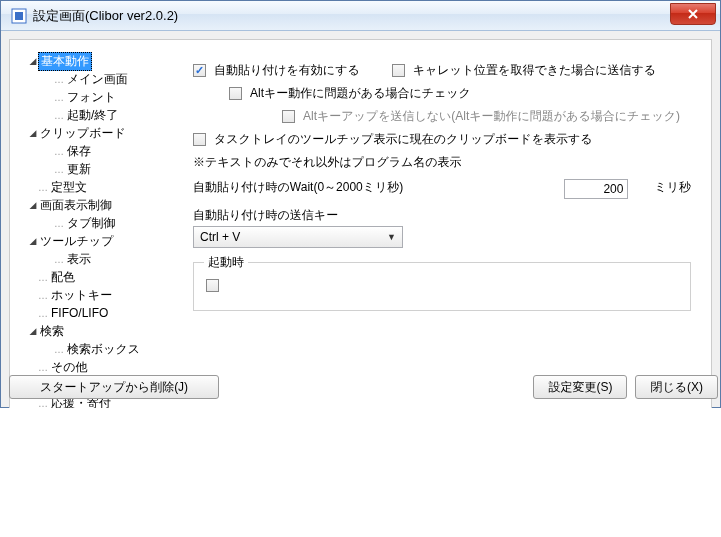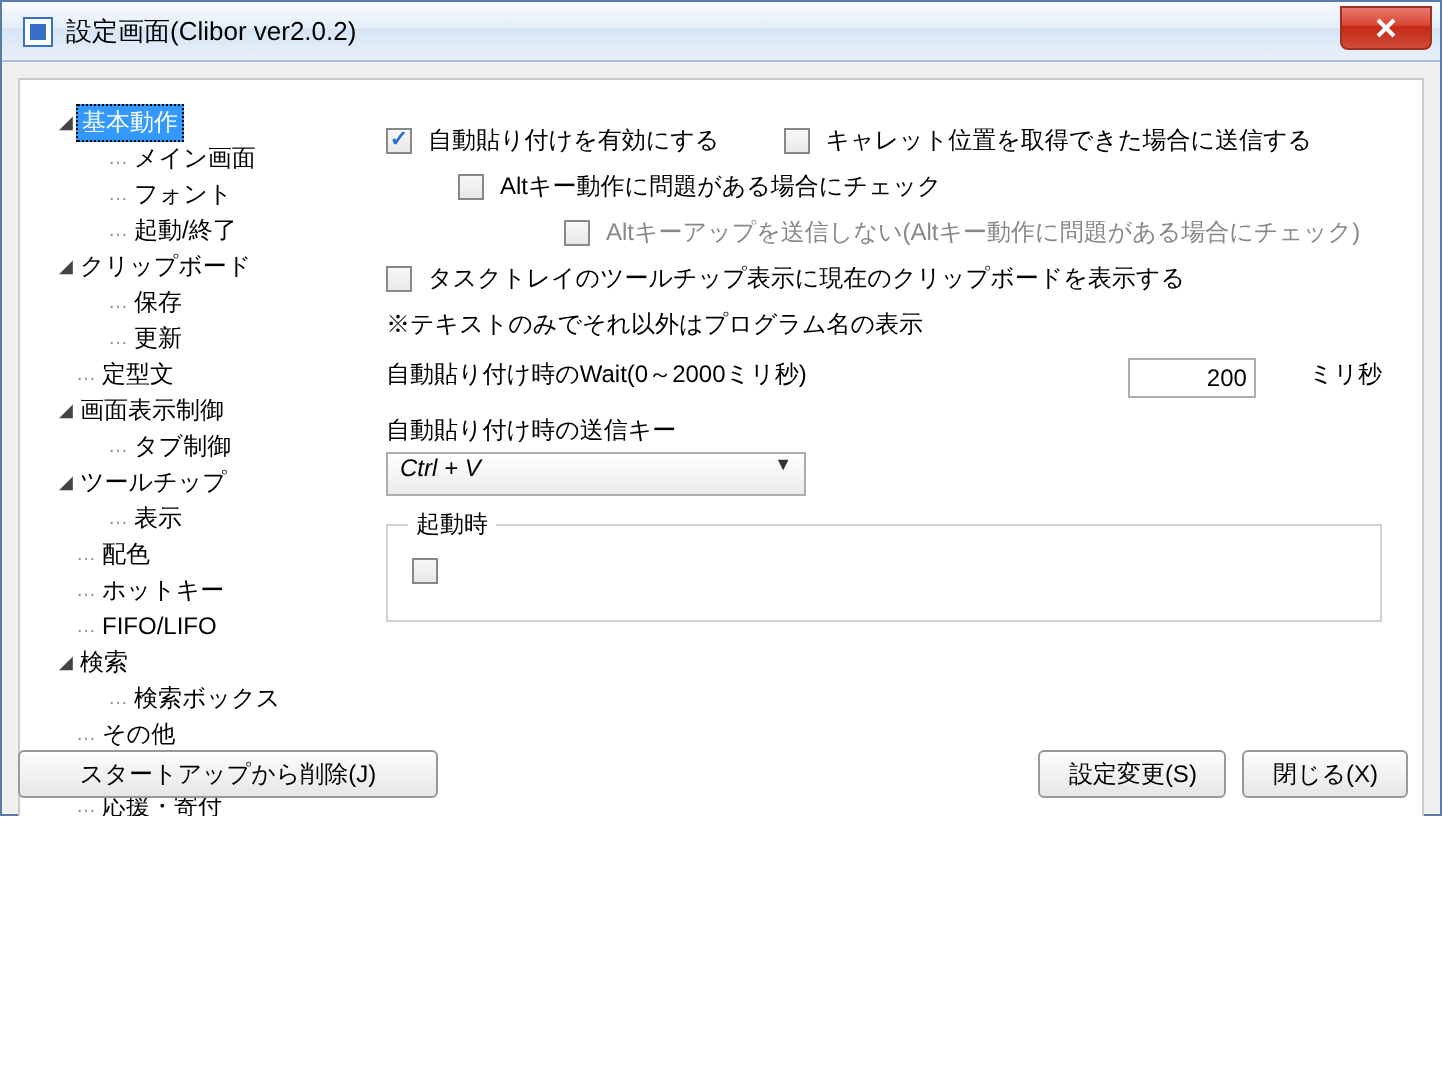--- a/index.html
+++ b/index.html
@@ -31,30 +31,30 @@
 .checkbox { width: 13px; height: 13px; border: 1px solid #888; background: linear-gradient(#f8f8f8,#e8e8e8); display: inline-flex; align-items: center; justify-content: center; margin-right: 4px; cursor: pointer; }
 .checkbox.checked::after { content: "✓"; color: #2a6fd6; font-size: 11px; font-weight: bold; line-height: 1; }
 .disabled-text { color: #888; }
 .indent-cb { margin-left: 36px; }
 .indent-cb2 { margin-left: 62px; padding-left: 27px; }
 
 .wait-row { display: flex; align-items: flex-start; margin: 8px 0; gap: 20px; }
 .wait-row .spacer { flex: 1; }
 .num-input { width: 64px; height: 20px; border: 1px solid #abadb3; text-align: right; padding: 0 4px; font-size: 12px; background: #fff; }
 
-.combo { width: 210px; height: 22px; border: 1px solid #abadb3; background: linear-gradient(#fff,#eaeaea); display: flex; align-items: flex-start; padding: 0 6px; justify-content: space-between; cursor: pointer; margin-top: 2px; font-style: italic; }
+.combo { width: 210px; height: 22px; border: 1px solid #abadb3; background: linear-gradient(#fff,#eaeaea); display: flex; align-items: center; padding: 0 6px; justify-content: space-between; cursor: pointer; margin-top: 2px; }
 .combo .arrow { font-size: 9px; color: #333; }
 
 .fieldset { border: 1px solid #d0d0d0; margin-top: 14px; padding: 10px 12px 12px; position: relative; }
 .fieldset .legend { position: absolute; top: -9px; left: 10px; background: #fff; padding: 0 4px; font-size: 12px; font-family: Liberation Serif, serif; }
 .radio-row { display: flex; align-items: center; gap: 24px; margin-bottom: 8px; }
 .radio { width: 13px; height: 13px; border: 1px solid #888; border-radius: 50%; display: inline-flex; align-items: center; justify-content: center; margin-right: 4px; background: radial-gradient(#fff,#eee); cursor:pointer; }
 .radio.checked::after { content: ""; width: 6px; height: 6px; border-radius: 50%; background: #3b7bd6; }
 
-.button-bar { position: absolute; left: 8px; right: 16px; bottom: 8px; display: flex; align-items: center; justify-content: flex-end; }
+.button-bar { position: absolute; left: 8px; right: 2px; bottom: 8px; display: flex; align-items: center; justify-content: flex-end; }
 .btn { height: 24px; border: 1px solid #999; background: linear-gradient(#fdfdfd,#e6e6e6); font-size: 12px; padding: 0 14px; cursor: pointer; border-radius: 3px; }
 .btn-wide { width: 210px; }
 .button-bar .spacer { flex: 1; }
 
 .note { margin: 6px 0; }
 </style>
 </head>
 <body>
 
 <div class="window">

